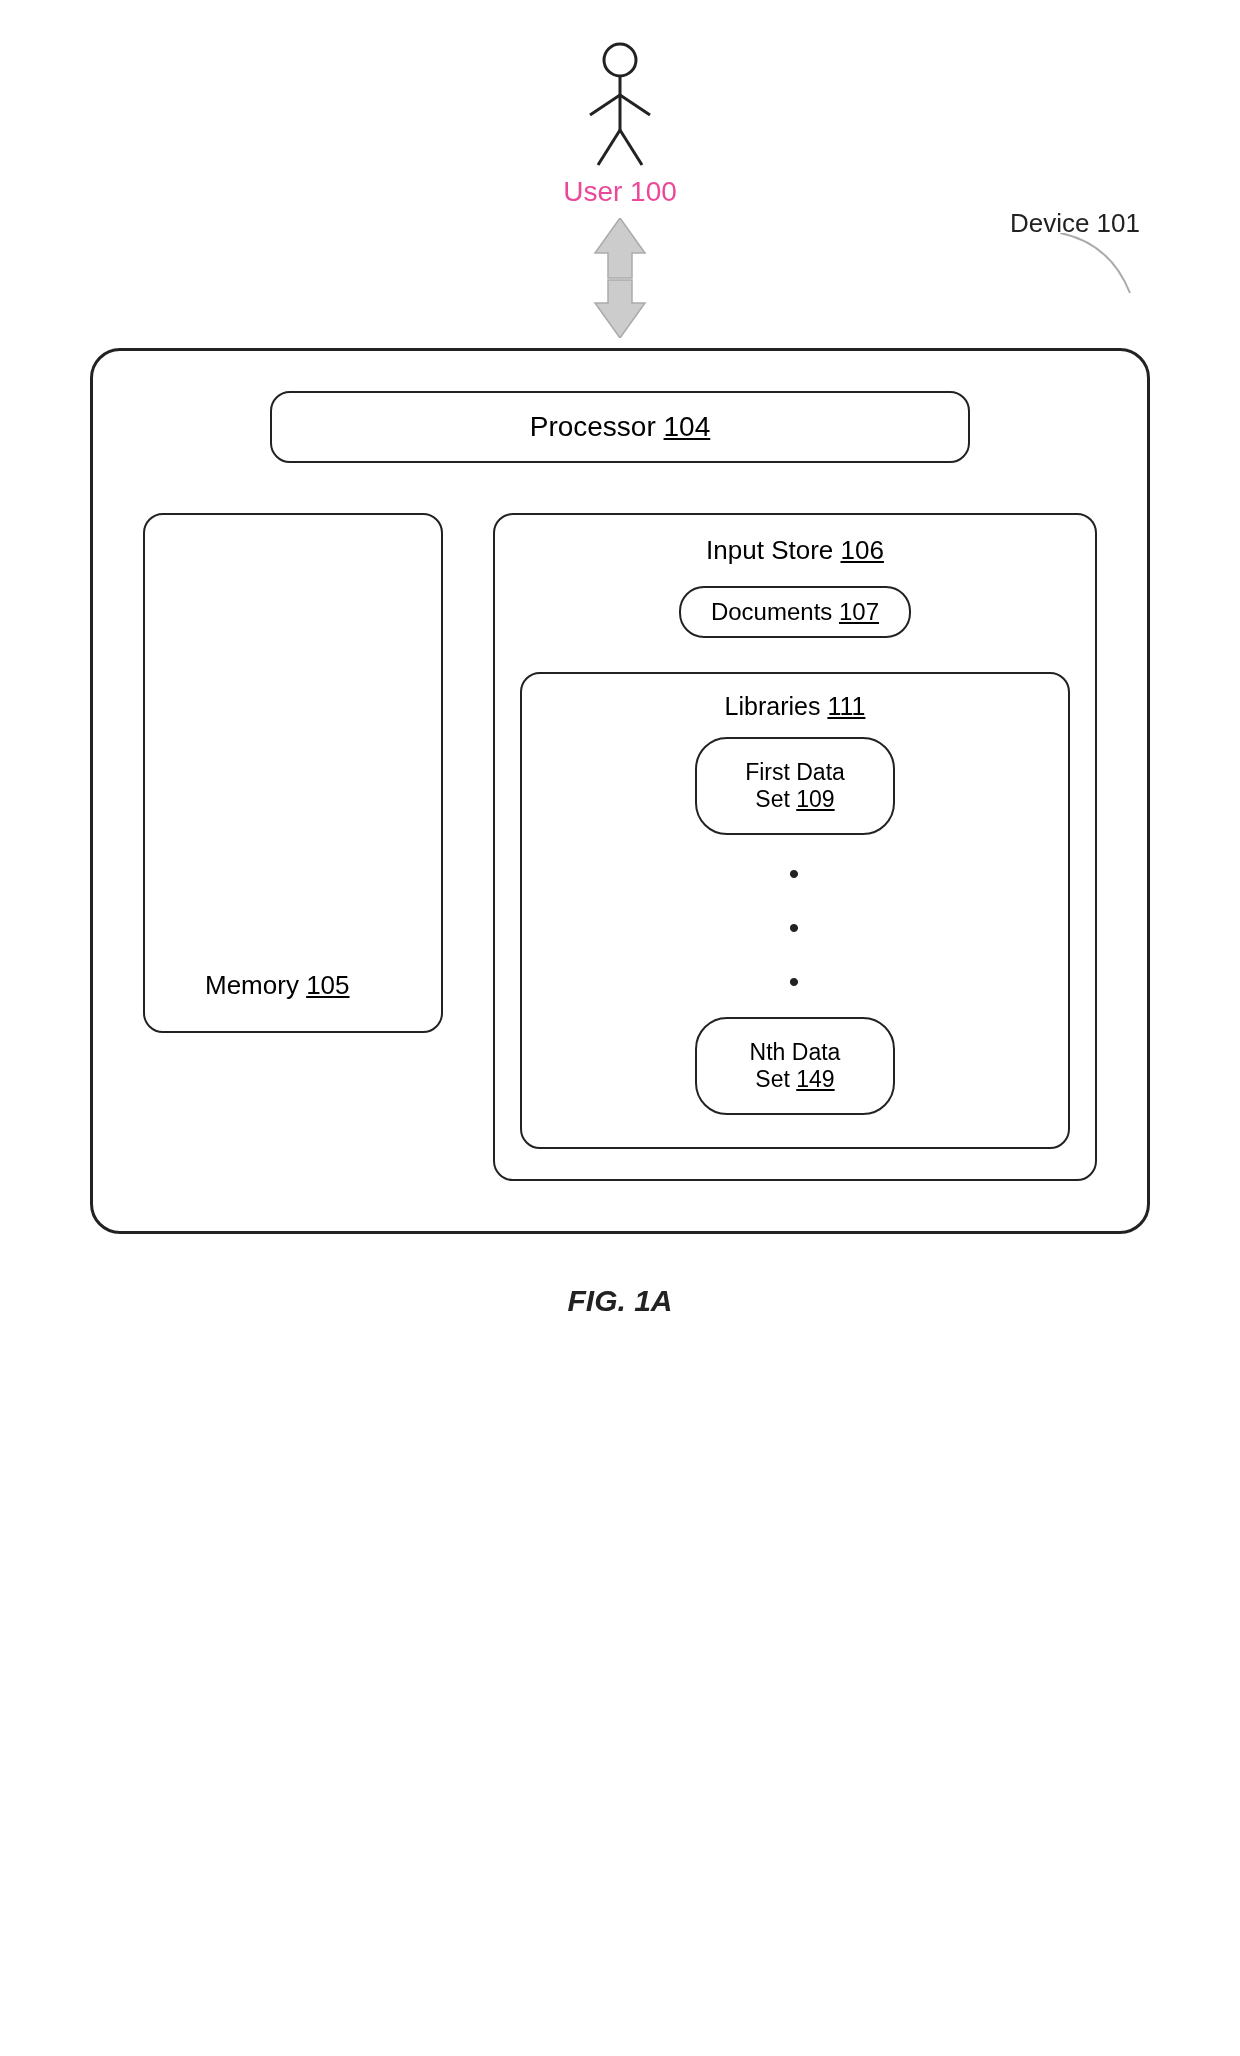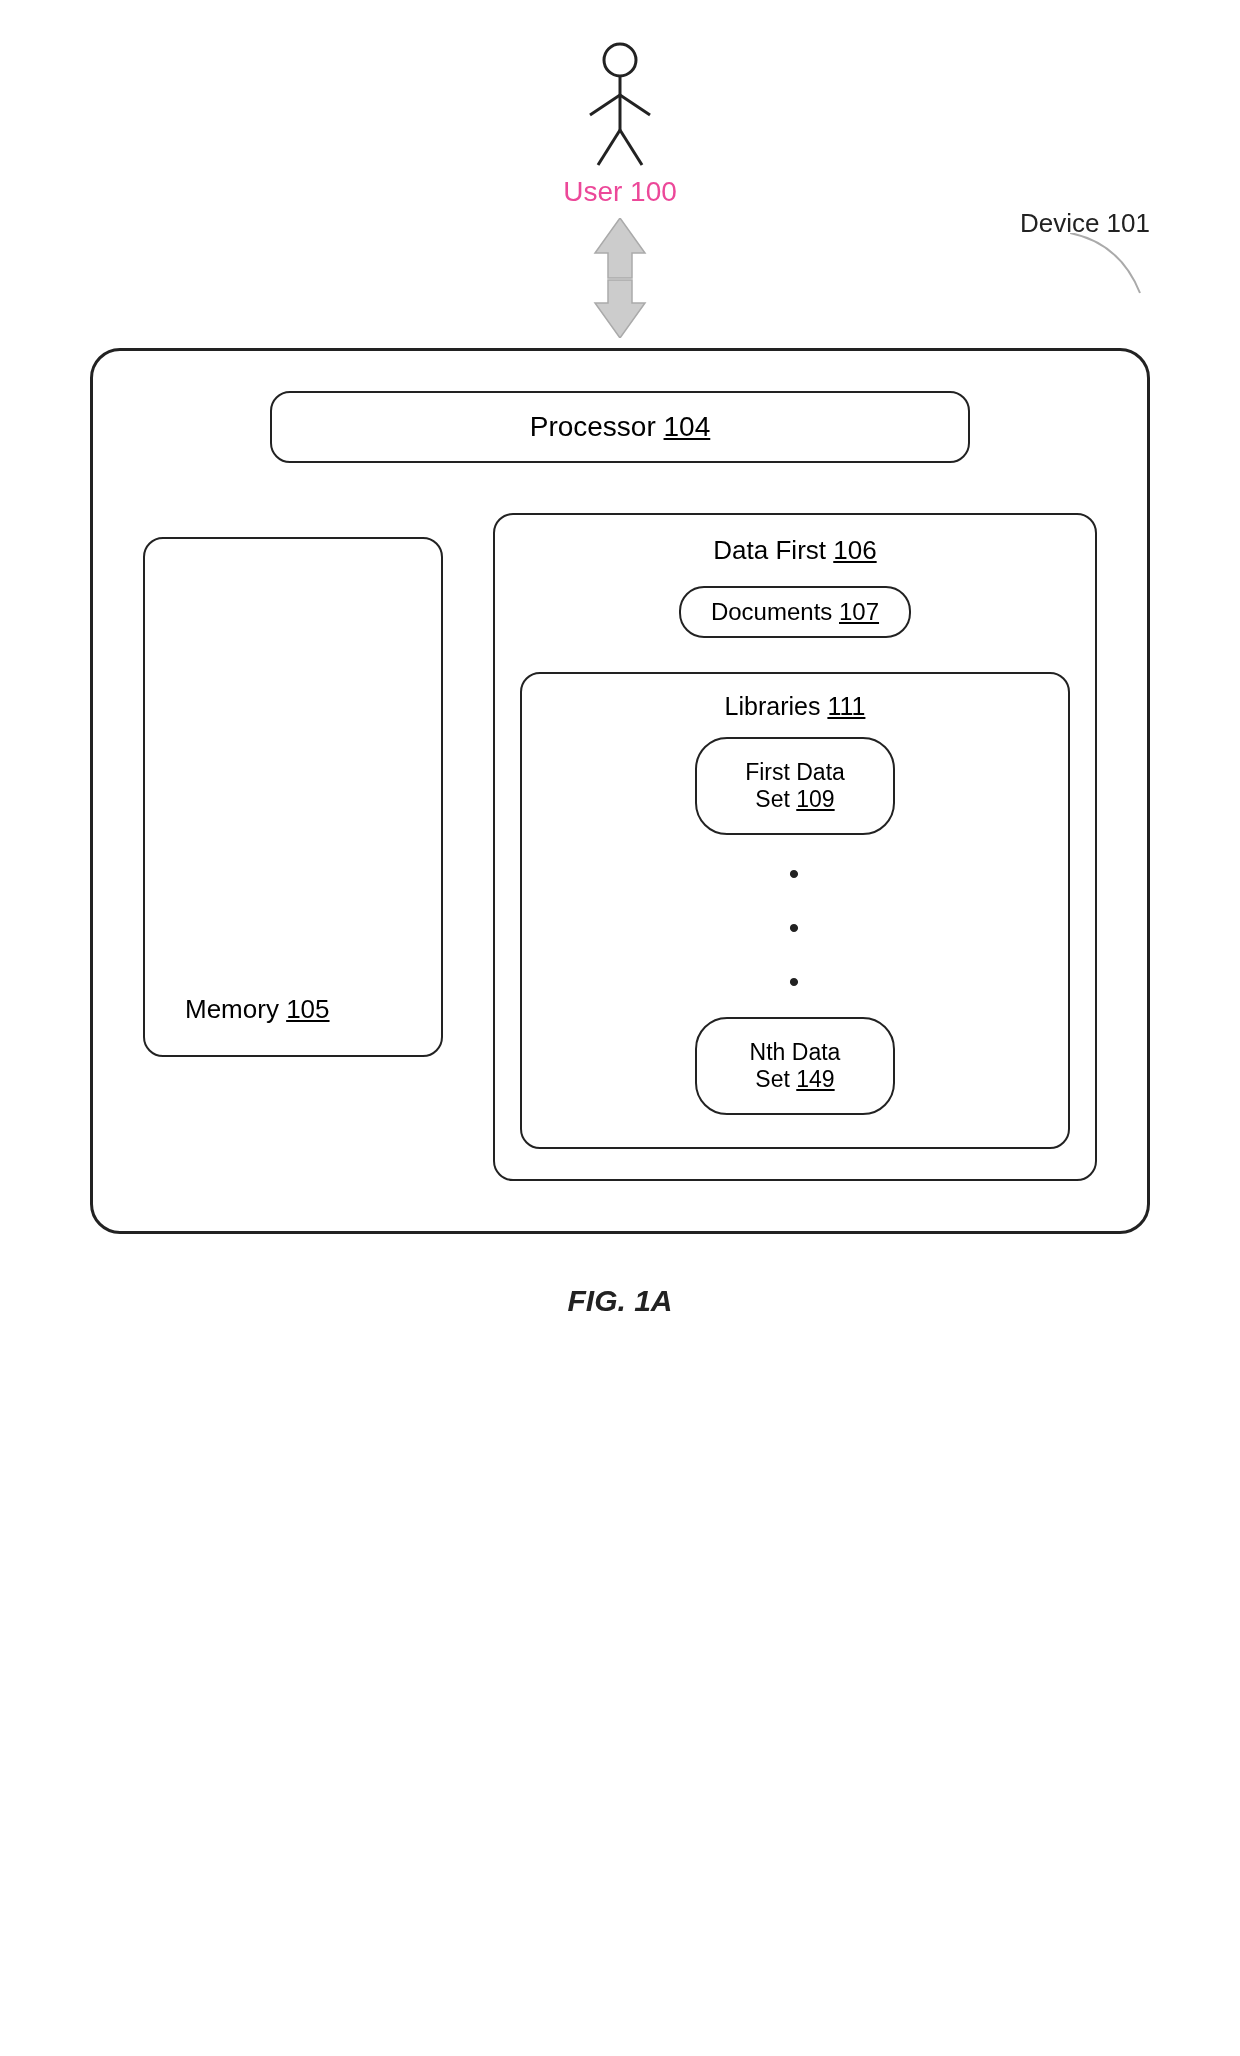--- a/index.html
+++ b/index.html
@@ -120,30 +120,29 @@
     .bottom-row {
       display: flex;
       flex-direction: row;
       gap: 50px;
       align-items: flex-start;
     }
 
     .memory-box {
       border: 2.5px solid #222;
       border-radius: 20px;
-      padding: 30px 40px;
+      padding: 30px 60px;
       text-align: center;
       font-size: 26px;
       width: 300px;
       min-height: 520px;
       display: flex;
       align-items: flex-end;
       justify-content: flex-start;
       background: #fff;
-      margin-top: 24px;
     }
 
     
     .datastore-outer {
       border: 2.5px solid #222;
       border-radius: 20px;
       padding: 20px 25px 30px;
       background: #fff;
       min-width: 500px;
       flex: 1;
@@ -235,21 +234,21 @@
       <line x1="40" y1="90" x2="18" y2="125" stroke="#222" stroke-width="3"></line>
       <line x1="40" y1="90" x2="62" y2="125" stroke="#222" stroke-width="3"></line>
     </svg>
     <div class="user-label">
       <span>User</span> <span>100</span>
     </div>
   </div>
 
   <div class="middle-section">
 
-    <div style="position:absolute; right:0; top:0px; display:flex; align-items:flex-start; z-index:10;">
+    <div style="position:absolute; right:10px; top:0px; display:flex; align-items:flex-start; z-index:10;">
       <span class="device-label">
         <span>Device</span> <span>101</span>
       </span>
 
       <svg width="90" height="80" viewBox="0 0 90 80" style="position:absolute; right:-10px; top:25px;">
         <path d="M 0 0 Q 50 10 70 60" stroke="#aaa" stroke-width="2" fill="none"></path>
       </svg>
     </div>
 
     <div class="arrow-container">
@@ -275,21 +274,21 @@
 
         <div class="memory-box">
           <div>
             <span>Memory</span>
             <span class="underlined">105</span>
           </div>
         </div>
 
         <div class="datastore-outer">
           <div class="datastore-title">
-            <span>Data First</span> <span class="underlined">106</span>
+            <span>Input Store</span> <span class="underlined">106</span>
           </div>
 
           <div style="text-align:center; margin-bottom:16px;">
             <div class="documents-box">
               <span>Documents</span>
               <span class="underlined">107</span>
             </div>
           </div>
 
           <div class="libraries-outer">

